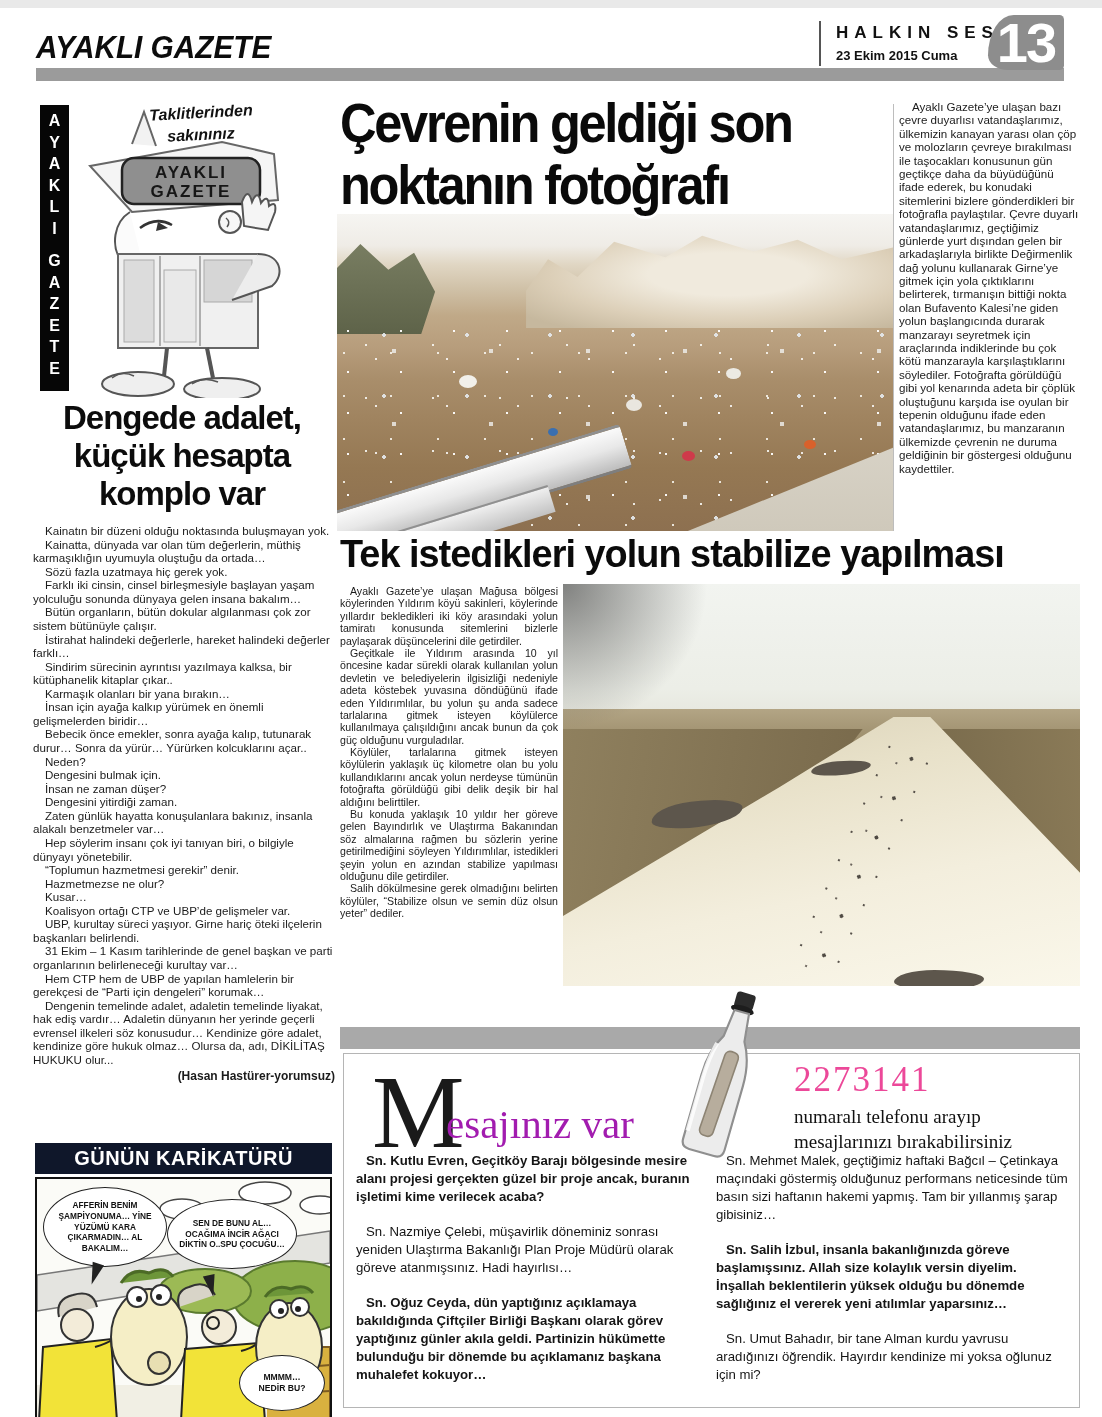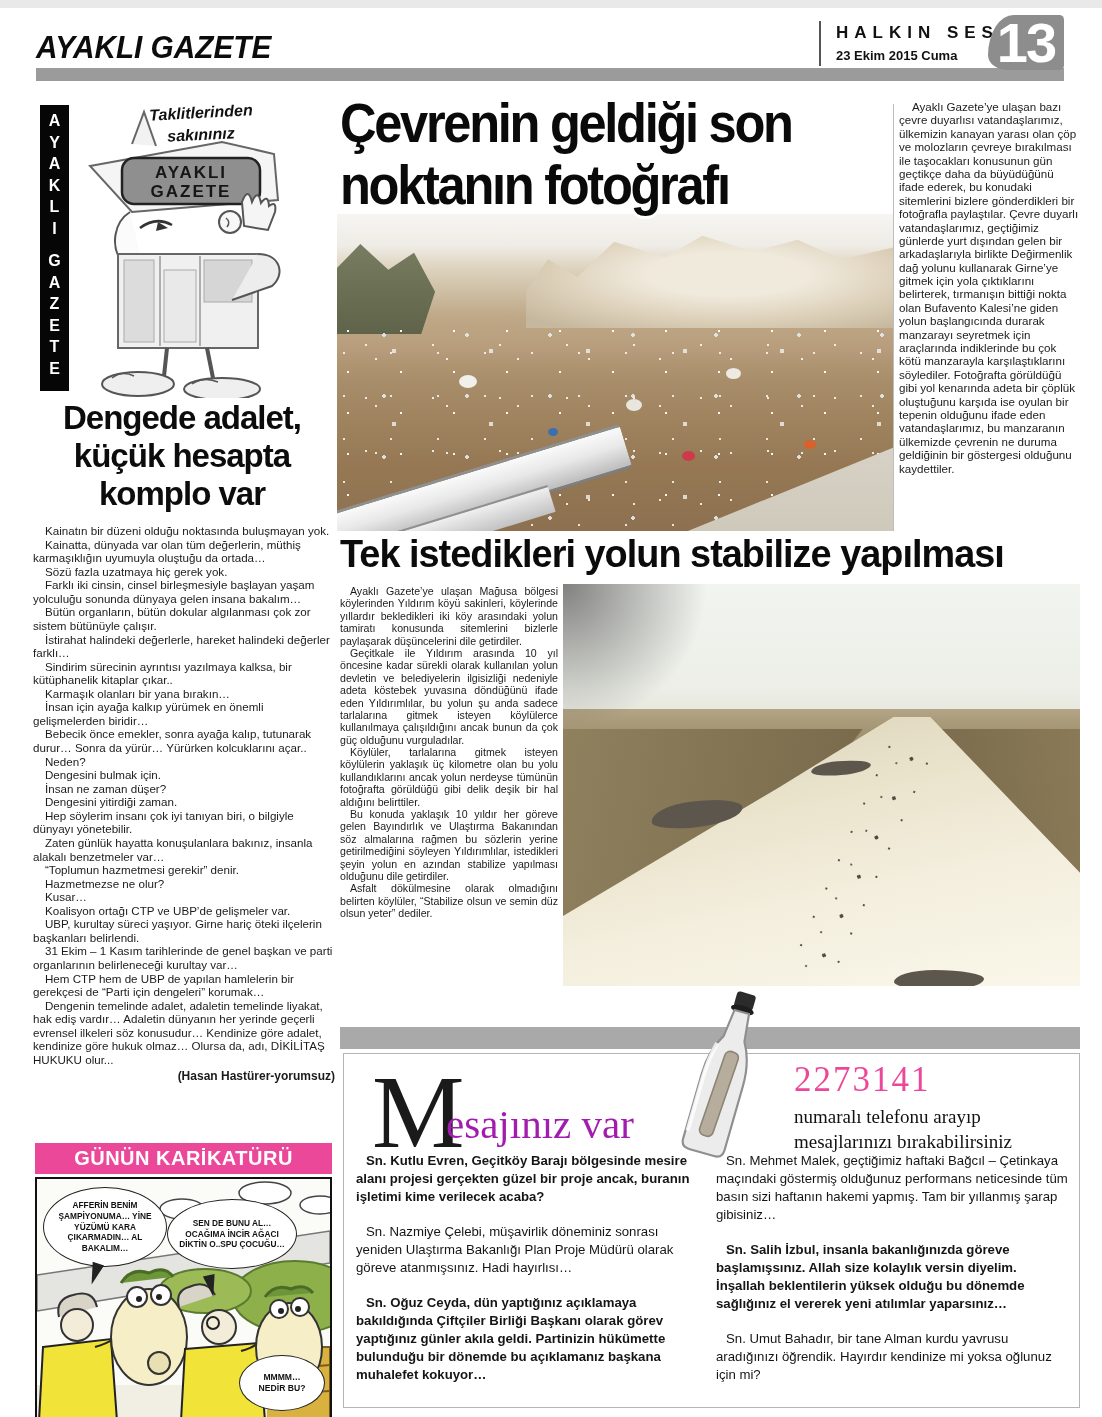--- a/index.html
+++ b/index.html
@@ -29,21 +29,21 @@
         font-style:italic;transform:rotate(-3deg);color:#111;}
   .cap2{left:34px;top:24px;width:190px;text-align:center;font-size:16px;font-weight:800;
         font-style:italic;transform:rotate(-3deg);color:#111;}
 
   .hl-left{left:30px;top:391px;width:304px;text-align:center;font-size:33px;line-height:1.15;
            font-weight:700;letter-spacing:-1px;color:#0c0c0c;}
   .leftflow{left:33px;top:516px;width:302px;font-size:11.6px;line-height:1.17;color:#1b1b1b;}
   .leftflow p{margin:0;text-indent:12px;}
   .byline{text-align:right;font-weight:700;font-size:12px;margin-top:2px;}
 
-  .kbar{left:35px;top:1135px;width:297px;height:31px;background:#ec4899;color:#fff;
+  .kbar{left:35px;top:1135px;width:297px;height:31px;background:#0f172a;color:#fff;
         text-align:center;line-height:31px;font-size:20px;font-weight:800;letter-spacing:.5px;}
   .kbox{left:35px;top:1169px;width:297px;height:246px;border:2px solid #111;box-sizing:border-box;
         overflow:hidden;background:#d946ef;}
   .bubble{position:absolute;background:#fff;border:1.5px solid #222;border-radius:50%;
           display:flex;align-items:center;justify-content:center;text-align:center;
           font-size:8.3px;font-weight:700;line-height:1.3;color:#111;padding:8px 10px;box-sizing:border-box;}
   .b1{left:6px;top:8px;width:124px;height:80px;}
   .b2{left:130px;top:20px;width:130px;height:70px;}
   .b3{left:202px;top:176px;width:86px;height:56px;font-size:8.6px;}
   .btail{position:absolute;width:0;height:0;border-left:6px solid transparent;border-right:6px solid transparent;
@@ -209,22 +209,22 @@
         <p>Bütün organların, bütün dokular algılanması çok zor sistem bütünüyle çalışır.</p>
         <p>İstirahat halindeki değerlerle, hareket halindeki değerler farklı…</p>
         <p>Sindirim sürecinin ayrıntısı yazılmaya kalksa, bir kütüphanelik kitaplar çıkar..</p>
         <p>Karmaşık olanları bir yana bırakın…</p>
         <p>İnsan için ayağa kalkıp yürümek en önemli gelişmelerden biridir…</p>
         <p>Bebecik önce emekler, sonra ayağa kalıp, tutunarak durur… Sonra da yürür… Yürürken kolcuklarını açar..</p>
         <p>Neden?</p>
         <p>Dengesini bulmak için.</p>
         <p>İnsan ne zaman düşer?</p>
         <p>Dengesini yitirdiği zaman.</p>
+        <p>Zaten günlük hayatta konuşulanlara bakınız, insanla alakalı benzetmeler var…</p>
         <p>Hep söylerim insanı çok iyi tanıyan biri, o bilgiyle dünyayı yönetebilir.</p>
-        <p>Zaten günlük hayatta konuşulanlara bakınız, insanla alakalı benzetmeler var…</p>
         <p>“Toplumun hazmetmesi gerekir” denir.</p>
         <p>Hazmetmezse ne olur?</p>
         <p>Kusar…</p>
         <p>Koalisyon ortağı CTP ve UBP’de gelişmeler var.</p>
         <p>UBP, kurultay süreci yaşıyor. Girne hariç öteki ilçelerin başkanları belirlendi.</p>
         <p>31 Ekim – 1 Kasım tarihlerinde de genel başkan ve parti organlarının belirleneceği kurultay var…</p>
         <p>Hem CTP hem de UBP de yapılan hamlelerin bir gerekçesi de “Parti için dengeleri” korumak…</p>
         <p>Dengenin temelinde adalet, adaletin temelinde liyakat, hak ediş vardır… Adaletin dünyanın her yerinde geçerli evrensel ilkeleri söz konusudur… Kendinize göre adalet, kendinize göre hukuk olmaz… Olursa da, adı, DİKİLİTAŞ HUKUKU olur...</p>
       </div>
     <div class="byline">(Hasan Hastürer-yorumsuz)</div>
@@ -298,21 +298,21 @@
   <div class="abs rightcol">
     <p>Ayaklı Gazete’ye ulaşan bazı çevre duyarlısı vatandaşlarımız, ülkemizin kanayan yarası olan çöp ve molozların çevreye bırakılması ile taşocakları konusunun gün geçtikçe daha da büyüdüğünü ifade ederek, bu konudaki sitemlerini bizlere gönderdikleri bir fotoğrafla paylaştılar. Çevre duyarlı vatandaşlarımız, geçtiğimiz günlerde yurt dışından gelen bir arkadaşlarıyla birlikte Değirmenlik dağ yolunu kullanarak Girne’ye gitmek için yola çıktıklarını belirterek, tırmanışın bittiği nokta olan Bufavento Kalesi’ne giden yolun başlangıcında durarak manzarayı seyretmek için araçlarında indiklerinde bu çok kötü manzarayla karşılaştıklarını söylediler. Fotoğrafta görüldüğü gibi yol kenarında adeta bir çöplük oluştuğunu karşıda ise oyulan bir tepenin olduğunu ifade eden vatandaşlarımız, bu manzaranın ülkemizde çevrenin ne duruma geldiğinin bir göstergesi olduğunu kaydettiler.</p>
   </div>
 
   <div class="abs h2line">Tek istedikleri yolun stabilize yapılması</div>
   <div class="abs article2">
       <p>Ayaklı Gazete’ye ulaşan Mağusa bölgesi köylerinden Yıldırım köyü sakinleri, köylerinde yıllardır bekledikleri iki köy arasındaki yolun tamiratı konusunda sitemlerini bizlerle paylaşarak düşüncelerini dile getirdiler.</p>
       <p>Geçitkale ile Yıldırım arasında 10 yıl öncesine kadar sürekli olarak kullanılan yolun devletin ve belediyelerin ilgisizliği nedeniyle adeta köstebek yuvasına döndüğünü ifade eden Yıldırımlılar, bu yolun şu anda sadece tarlalarına gitmek isteyen köylülerce kullanılmaya çalışıldığını ancak bunun da çok güç olduğunu vurguladılar.</p>
       <p>Köylüler, tarlalarına gitmek isteyen köylülerin yaklaşık üç kilometre olan bu yolu kullandıklarını ancak yolun nerdeyse tümünün fotoğrafta görüldüğü gibi delik deşik bir hal aldığını belirttiler.</p>
       <p>Bu konuda yaklaşık 10 yıldır her göreve gelen Bayındırlık ve Ulaştırma Bakanından söz almalarına rağmen bu sözlerin yerine getirilmediğini söyleyen Yıldırımlılar, istedikleri şeyin yolun en azından stabilize yapılması olduğunu dile getirdiler.</p>
-      <p>Asfalt dökülmesine olarak olmadığını belirten köylüler, “Stabilize olsun ve semin düz olsun yeter” dediler.</p>
+      <p>Salih dökülmesine gerek olmadığını belirten köylüler, “Stabilize olsun ve semin düz olsun yeter” dediler.</p>
     </div>
 
   <div class="abs photo photo2">
     <div class="ph2-far"></div>
     <div class="ph2-fieldL"></div>
     <div class="ph2-fieldR"></div>
     <div class="ph2-road"></div>
     <div class="ph2-rubble"></div>
     <div class="pothole" style="left:17%;top:54%;width:92px;height:26px;transform:rotate(-7deg);"></div>
     <div class="pothole" style="left:48%;top:44%;width:60px;height:14px;transform:rotate(-5deg);"></div>

